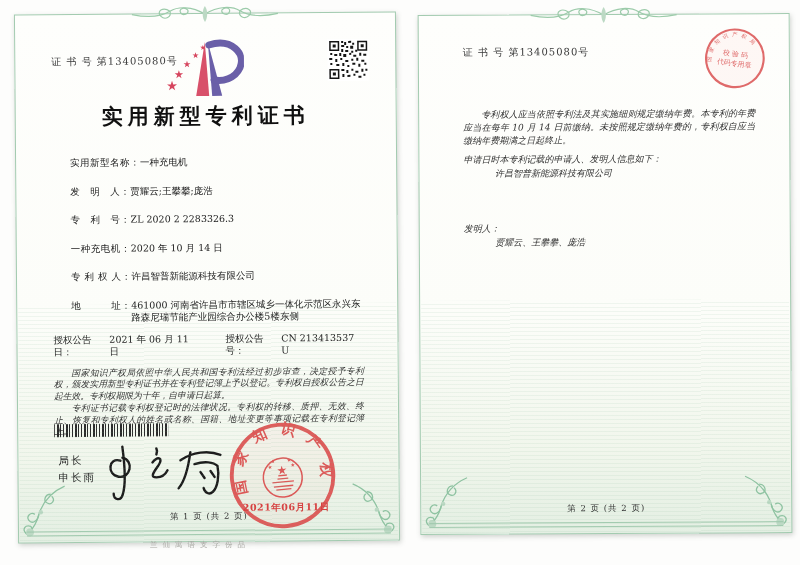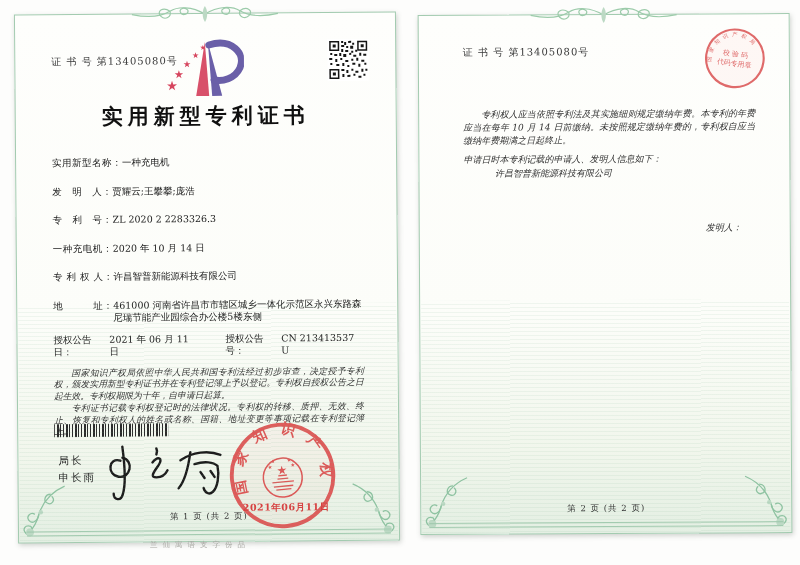--- a/index.html
+++ b/index.html
@@ -21,21 +21,21 @@
         border-top:1px solid #a3cbb0;border-bottom:1px solid #a3cbb0;}
   .cert-no{position:absolute;font-size:10px;color:#3a3a3a;letter-spacing:1px;}
   .page1 .cert-no{left:36px;top:40px;}
   .page2 .cert-no{left:44px;top:30px;}
   .logo{position:absolute;left:50%;top:20px;transform:translateX(-58%);width:92px;height:68px;}
   .qr{position:absolute;right:26px;top:26px;width:42px;height:42px;}
   .title{position:absolute;top:88px;left:0;right:0;text-align:center;font-size:21px;
         font-weight:bold;letter-spacing:5px;color:#101010;}
   .content{position:absolute;left:36px;right:34px;top:142px;font-size:9.5px;color:#222;}
   .frow{display:flex;margin-bottom:16.5px;line-height:12px;}
-  .flabel{flex:none;white-space:pre;letter-spacing:.5px;}
+  .flabel{flex:none;white-space:pre;letter-spacing:.5px;margin-left:18px;}
   .fvalue{flex:1;}
   .grant-row{display:flex;margin-bottom:10px;line-height:12px;}
   .grant-pair2{margin-left:26px;}
   .paras{margin-top:4px;}
   .para{font-style:italic;font-size:8.8px;line-height:11.8px;text-indent:2em;
         text-align:justify;color:#333;margin:0;}
   .barcode{position:absolute;left:36px;top:409px;width:114px;height:13px;
         background:repeating-linear-gradient(90deg,#2b2b2b 0 1px,transparent 1px 2.5px,
         #2b2b2b 2.5px 4.5px,transparent 4.5px 6px,#2b2b2b 6px 6.5px,transparent 6.5px 9px);}
   .officer{position:absolute;left:40px;top:437px;font-size:10.5px;line-height:17px;
@@ -46,24 +46,24 @@
   .seal-date{position:absolute;left:224px;top:488px;color:#d84040;font-size:9.5px;
         letter-spacing:.5px;font-weight:bold;}
   .page-footer{position:absolute;left:0;right:0;bottom:18px;text-align:center;
         font-size:8.5px;color:#333;letter-spacing:1px;}
   .microtext{position:absolute;left:150px;top:540px;font-size:7.5px;color:#a9a9a4;
         letter-spacing:5px;filter:blur(.4px);text-align:center;}
   .stamp{position:absolute;right:22px;top:12px;width:64px;height:64px;
         transform:rotate(8deg);opacity:.9;}
   .p2para{position:absolute;left:44px;right:34px;top:84px;font-style:italic;font-size:9px;
         line-height:13px;text-indent:2em;text-align:justify;color:#333;}
-  .p2info{position:absolute;left:44px;right:48px;top:138px;font-style:italic;font-size:9px;
+  .p2info{position:absolute;left:44px;right:56px;top:138px;font-style:italic;font-size:9px;
         line-height:13.5px;color:#333;}
   .p2indent{margin-left:3.5em;}
-  .p2gap{margin-top:42px;text-align:right;}
+  .p2gap{margin-top:42px;}
 </style>
 </head>
 <body>
 
 <div class="scan">
 
   <div class="page page1">
 
     <svg class="top-orn" viewBox="0 0 150 22">
       <g stroke="#9ccbaa" fill="none" stroke-width="1.2">
@@ -272,18 +272,19 @@
         <text x="30" y="37" font-size="6.5" fill="#dc5b5b" text-anchor="middle">代码专用章</text>
       </svg>
     </div>
 
     <p class="p2para">专利权人应当依照专利法及其实施细则规定缴纳年费。本专利的年费应当在每年 10 月 14 日前缴纳。未按照规定缴纳年费的，专利权自应当缴纳年费期满之日起终止。</p>
 
     <div class="p2info">
       <div>申请日时本专利记载的申请人、发明人信息如下：</div>
       <div class="p2indent">许昌智普新能源科技有限公司</div>
       <div class="p2gap">发明人：</div>
+      <div class="p2indent">贾耀云、王攀攀、庞浩</div>
     </div>
 
     <div class="page-footer">第 2 页 (共 2 页)</div>
   </div>
 
 </div>
 
 </body></html>

